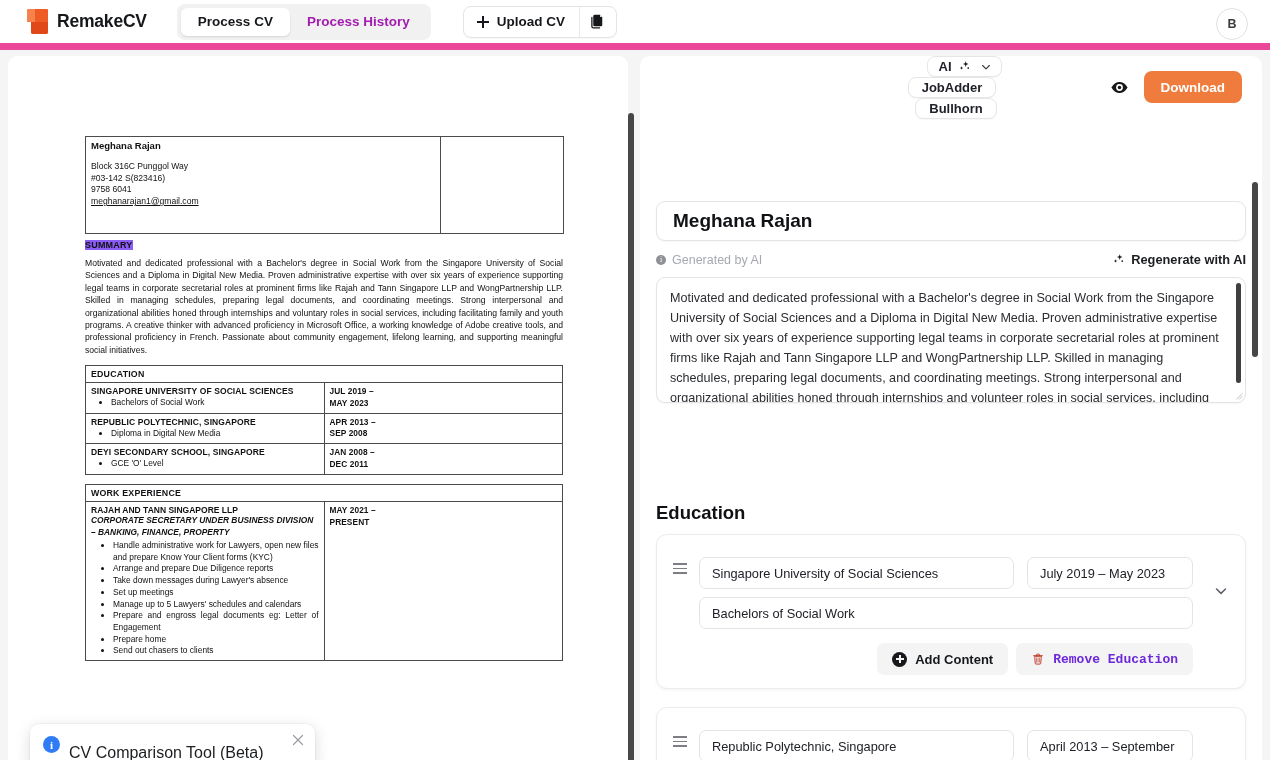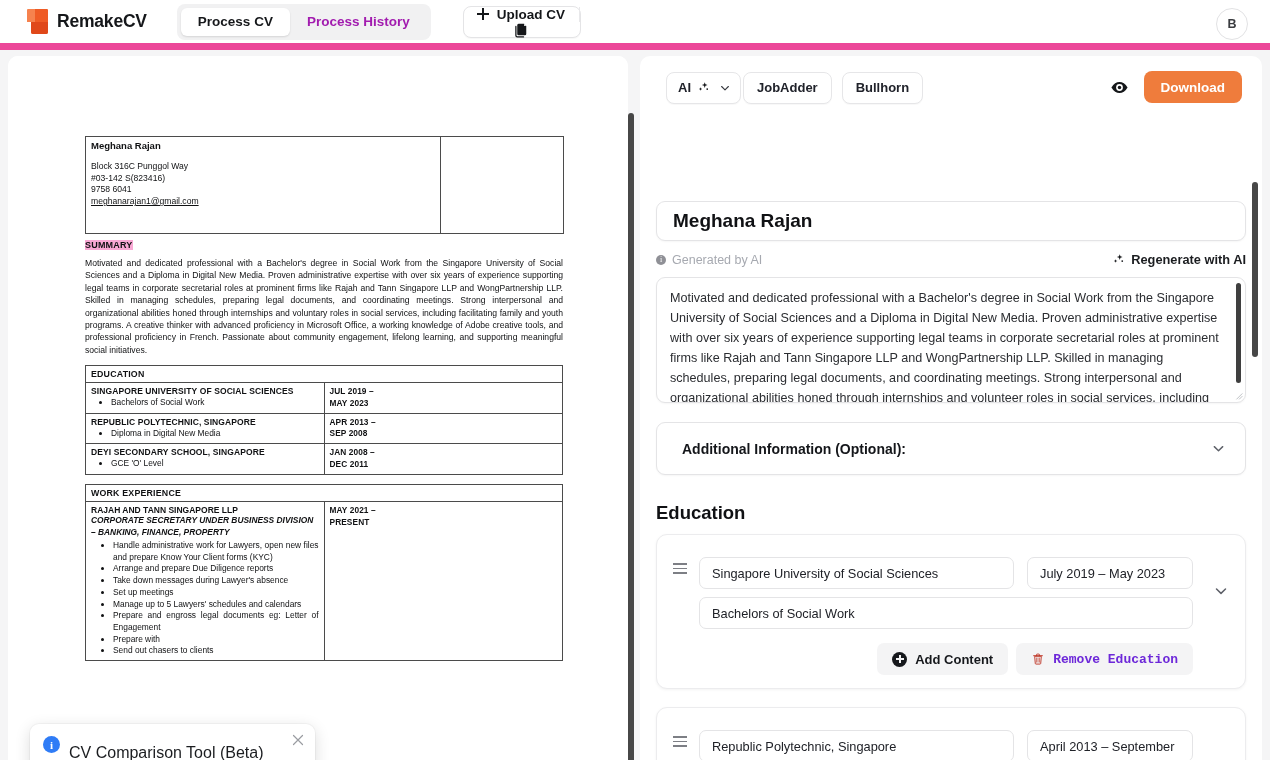--- a/index.html
+++ b/index.html
@@ -44,21 +44,20 @@
     height: 28px; padding: 0 17px; border-radius: 6px;
     display: flex; align-items: center; font-size: 13.5px; font-weight: bold;
     color: #a21caf; cursor: pointer; white-space: nowrap;
   }
   .seg-btn.active { background: #ffffff; color: #15171a; box-shadow: 0 1px 2px rgba(0,0,0,.12); }
 
   #uploadgroup {
     display: flex; align-items: center; margin-left: 32px;
     border: 1px solid #e4e4e6; border-radius: 8px; height: 32px; background: #fff;
     box-shadow: 0 1px 1px rgba(0,0,0,.03);
-    flex-direction: column;
   }
   #upload-btn {
     display: flex; align-items: center; gap: 8px; padding: 0 14px 0 13px;
     height: 30px; font-size: 13.5px; font-weight: bold; color: #15171a; cursor: pointer;
     border-right: 1px solid #e8e8ea;
   }
   .plus-ico { position: relative; width: 12px; height: 12px; display:inline-block; }
   .plus-ico::before, .plus-ico::after {
     content: ""; position: absolute; background: #15171a;
   }
@@ -94,21 +93,21 @@
   table.cv-tbl { border-collapse: collapse; width: 478px; table-layout: fixed; }
   table.cv-tbl td { border: 1px solid #4b4b4b; vertical-align: top; padding: 3px 5px; }
 
   #hdr-tbl td { height: 97px; }
   #hdr-tbl .c1 { width: 355px; }
   #hdr-tbl .c2 { width: 123px; }
   .cv-name { font-size: 9.5px; font-weight: bold; margin-bottom: 10px; }
   .cv-addr { font-size: 8.6px; line-height: 11.7px; }
   .cv-mail { text-decoration: underline; color: #101113; }
 
-  .cv-sec-hl { display: inline-block; background: #f9a8d4; font-size: 9px; font-weight: bold; letter-spacing: .2px; margin-top: 5px; }
+  .cv-sec-hl { display: inline-block; background: #8b5cf6; font-size: 9px; font-weight: bold; letter-spacing: .2px; margin-top: 5px; }
   .cv-summary { font-size: 8.6px; line-height: 12.4px; text-align: justify; margin-top: 5px; }
 
   .tbl-gap { height: 9px; }
   .cv-sec-row td { font-size: 8.8px; font-weight: bold; letter-spacing: .2px; padding: 3px 5px; }
   .edu-org { font-size: 8.5px; font-weight: bold; letter-spacing: .1px; }
   .edu-date { font-size: 8.3px; font-weight: bold; letter-spacing: .1px; line-height: 11.5px; }
   ul.cv-ul { margin: 1px 0 1px 0; padding-left: 20px; }
   ul.cv-ul li { font-size: 8.4px; line-height: 11.6px; }
   .we-title { font-size: 8.5px; font-weight: bold; }
   .we-sub { font-size: 8.4px; font-weight: bold; font-style: italic; line-height: 11.5px; }
@@ -138,21 +137,21 @@
     width: 6px; height: 690px; border-radius: 3px; background: #474747;
     z-index: 50; cursor: pointer;
   }
 
   
   #right-panel {
     position: absolute; left: 640px; top: 6px;
     width: 622px; height: 704px; background: #ffffff;
     border-radius: 10px 10px 0 0; overflow: hidden;
   }
-  #editor-toolbar { position: absolute; left: 0; top: 0; width: 622px; height: 63px; display: flex; align-items: center; }
+  #editor-toolbar { position: absolute; left: 0; top: 0; width: 622px; height: 63px; display: flex; align-items: center; flex-direction: column; }
   .tb-btn {
     border: 1px solid #e6e6e8; border-radius: 8px; height: 32px;
     display: flex; align-items: center; gap: 6px; padding: 0 13px;
     font-size: 13px; font-weight: bold; color: #20222a; background: #fff; cursor: pointer;
     box-shadow: 0 1px 1px rgba(0,0,0,.03);
   }
   #ai-btn { margin-left: 26px; padding: 0 9px 0 11px; }
   #jobadder-btn { margin-left: 2px; text-align: center; }
   #bullhorn-btn { margin-left: 10px; }
   #eye-btn { position: absolute; right: 128px; top: 16px; width: 30px; height: 30px; display: flex; align-items: center; justify-content: center; cursor: pointer; }
@@ -353,21 +352,21 @@
             <td style="width:400px">
               <div class="we-title">RAJAH AND TANN SINGAPORE LLP</div>
               <div class="we-sub">CORPORATE SECRETARY UNDER BUSINESS DIVISION – BANKING, FINANCE, PROPERTY</div>
               <ul class="we-ul">
                 <li>Handle administrative work for Lawyers, open new files and prepare Know Your Client forms (KYC)</li>
                 <li>Arrange and prepare Due Diligence reports</li>
                 <li>Take down messages during Lawyer's absence</li>
                 <li>Set up meetings</li>
                 <li>Manage up to 5 Lawyers' schedules and calendars</li>
                 <li>Prepare and engross legal documents eg: Letter of Engagement</li>
-                <li>Prepare with</li>
+                <li>Prepare home</li>
                 <li>Send out chasers to clients</li>
               </ul>
             </td>
             <td style="width:78px">
               <div class="edu-date">MAY 2021 –</div>
               <div class="edu-date">PRESENT</div>
             </td>
           </tr>
         </tbody>
           </table>
@@ -441,26 +440,20 @@
       </div>
 
       <div id="summary-box" class="field-box">
         <div id="summary-text">Motivated and dedicated professional with a Bachelor's degree in Social Work from the Singapore University of Social Sciences and a Diploma in Digital New Media. Proven administrative expertise with over six years of experience supporting legal teams in corporate secretarial roles at prominent firms like Rajah and Tann Singapore LLP and WongPartnership LLP. Skilled in managing schedules, preparing legal documents, and coordinating meetings. Strong interpersonal and organizational abilities honed through internships and volunteer roles in social services, including facilitating family and youth programs. A creative thinker with advanced proficiency in Microsoft Office, a working knowledge of Adobe creative tools, and professional proficiency in French.</div>
         <div id="summary-thumb"></div>
         <svg id="summary-grip" viewBox="0 0 10 10">
           <path d="M9 3 L3 9 M9 6 L6 9" stroke="#b9bbc0" stroke-width="1" stroke-linecap="round"></path>
         </svg>
       </div>
 
-      <div id="addinfo" class="field-box">
-        <span id="addinfo-label">Additional Information (Optional):</span>
-        <svg width="15" height="15" viewBox="0 0 16 16">
-          <path d="M3.5 6 L8 10.4 L12.5 6" fill="none" stroke="#5d6068" stroke-width="1.5" stroke-linecap="round" stroke-linejoin="round"></path>
-        </svg>
-      </div>
 
       <div id="edu-heading">Education</div>
 
       <div class="edu-card" id="edu-card-0">
         <div class="drag-handle">
             <i></i>
             <i></i>
             <i></i>
           </div>
         <div class="edu-inp edu-org-inp">Singapore University of Social Sciences</div>

